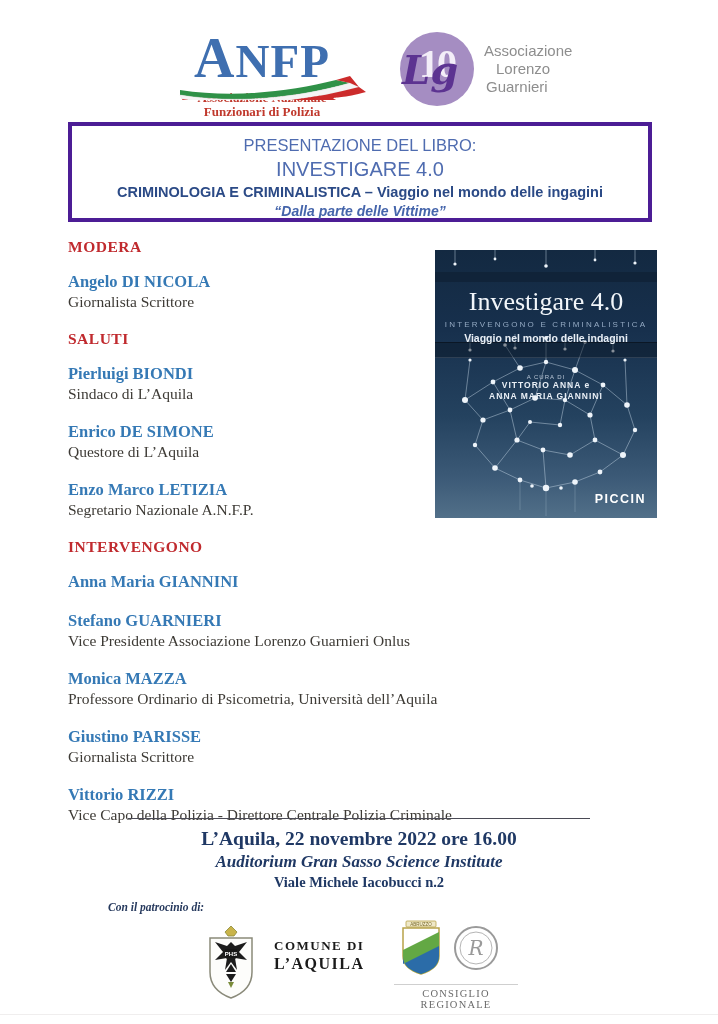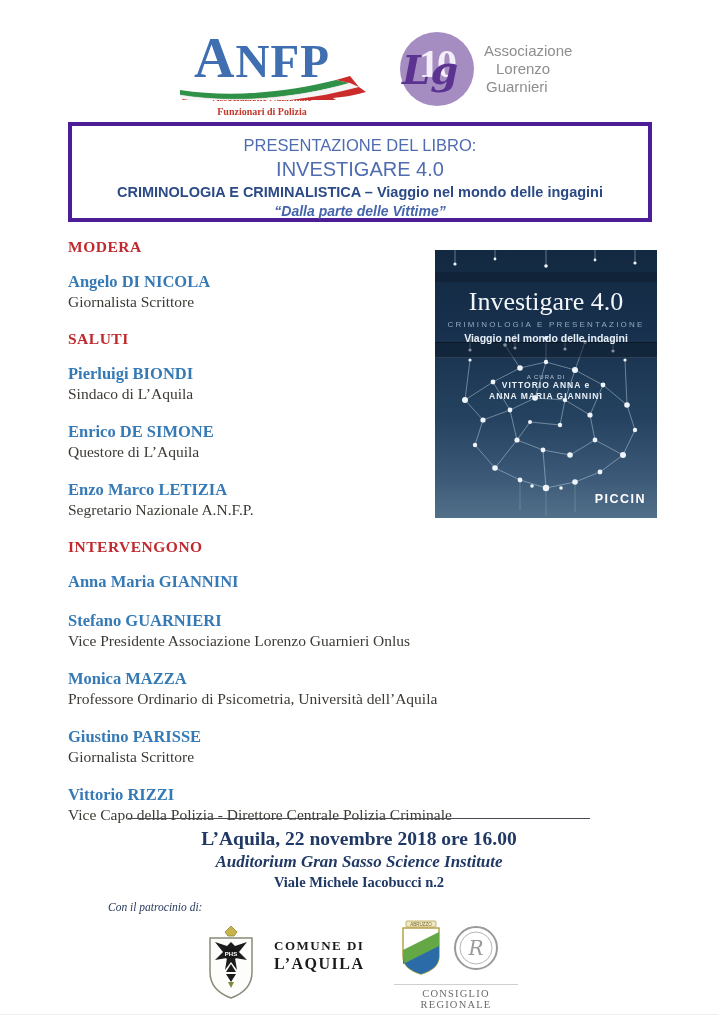--- a/index.html
+++ b/index.html
@@ -12,21 +12,21 @@
 
   
   .anfp { position:absolute; left:172px; top:34px; width:180px; text-align:center; }
   .anfp-acronym {
     font-family:"Liberation Serif", serif; font-weight:bold;
     font-size:47px; line-height:48px; color:#3f6fb0; letter-spacing:1px;
   }
   .anfp-acronym .bigA { font-size:56px; }
   .anfp-ribbon { position:absolute; left:6px; top:40px; width:190px; height:26px; }
   .anfp-sub {
-    margin-top:6px; color:#c0392d; font-size:10px; line-height:14px; font-weight:bold;
+    margin-top:6px; color:#c0392d; font-size:13px; line-height:14px; font-weight:bold;
   }
   .lg { position:absolute; left:392px; top:30px; width:190px; height:82px; }
   .lg-circle {
     position:absolute; left:8px; top:2px; width:74px; height:74px; border-radius:50%;
     background:#a58dc2;
   }
   .lg-mono {
     position:absolute; left:0; top:8px; width:100%; text-align:center;
     font-family:"Liberation Serif", serif; font-weight:bold; font-size:40px;
     color:#f3eef8; letter-spacing:-2px;
@@ -105,21 +105,21 @@
   
   .event { position:absolute; left:0; top:818px; width:718px; text-align:center; color:#1f3864; }
   .event-divider { width:462px; margin:0 auto 8px auto; border-top:1.5px solid #4a4a55; }
   .event-date { font-weight:bold; font-size:19.5px; line-height:24px; }
   .event-venue { font-weight:bold; font-style:italic; font-size:17px; line-height:22px; }
   .event-address { font-weight:bold; font-size:14.5px; line-height:19px; }
 
   
   .patronage-label {
     position:absolute; left:68px; top:901px; color:#273a5e;
-    font-style:italic; font-weight:normal; font-size:11.5px;padding-left:40px;
+    font-style:italic; font-weight:bold; font-size:11.5px;padding-left:40px;
   }
   .comune { position:absolute; left:204px; top:922px; width:150px; }
   .comune-shield { position:absolute; left:0; top:2px; width:54px; height:76px; }
   .comune-text { position:absolute; left:70px; top:16px; color:#1a1a1a; }
   .comune-l1 { font-weight:bold; font-size:13px; letter-spacing:1.5px; line-height:16px; }
   .comune-l2 { font-weight:bold; font-size:16px; letter-spacing:1.5px; line-height:20px; }
   .consiglio { position:absolute; left:394px; top:920px; width:124px; text-align:center; }
   .consiglio-emblems { position:relative; height:58px; }
   .abruzzo-shield { position:absolute; left:6px; top:0; width:42px; height:56px; }
   .consiglio-seal { position:absolute; left:58px; top:4px; width:48px; height:48px; }
@@ -264,34 +264,34 @@
           <circle cx="35" cy="110" r="1.6"></circle>
           <circle cx="190" cy="110" r="1.6"></circle>
         <circle cx="126" cy="238" r="1.8"></circle>
           <circle cx="97" cy="236" r="1.8"></circle>
       </g>
     </svg>
     <div class="cover-band-top"></div>
     <div class="cover-band"></div>
     <div class="cover-text">
       <div class="cover-title">Investigare 4.0</div>
-      <div class="cover-sub">CRIMINOLOGIA E PRESENTAZIONE</div>
+      <div class="cover-sub">INTERVENGONO E CRIMINALISTICA</div>
       <div class="cover-tag">Viaggio nel mondo delle indagini</div>
       <div class="cover-cura">
         <div class="cover-cura-label">A CURA DI</div>
         <div class="cover-cura-names">VITTORIO ANNA e</div>
         <div class="cover-cura-names">ANNA MARIA GIANNINI</div>
       </div>
     </div>
     <div class="cover-publisher">PICCIN</div>
   </div>
 
   <div class="event">
     <div class="event-divider"></div>
-    <div class="event-date">L’Aquila, 22 novembre 2018 ore 16.00</div>
+    <div class="event-date">L’Aquila, 22 novembre 2022 ore 16.00</div>
     <div class="event-venue">Auditorium Gran Sasso Science Institute</div>
     <div class="event-address">Viale Michele Iacobucci n.2</div>
   </div>
 
   <div class="patronage-label">Con il patrocinio di:</div>
 
   <div class="comune">
     <svg class="comune-shield" viewBox="0 0 54 76">
       <path d="M6,14 h42 v34 c0,14 -10,22 -21,26 c-11,-4 -21,-12 -21,-26 Z" fill="#fdfdfb" stroke="#8a8a7a" stroke-width="1.5"></path>
       <path d="M21,8 l6,-6 l6,6 l-3,4 h-6 Z" fill="#c9b44a" stroke="#8a8a3a" stroke-width="0.8"></path>

